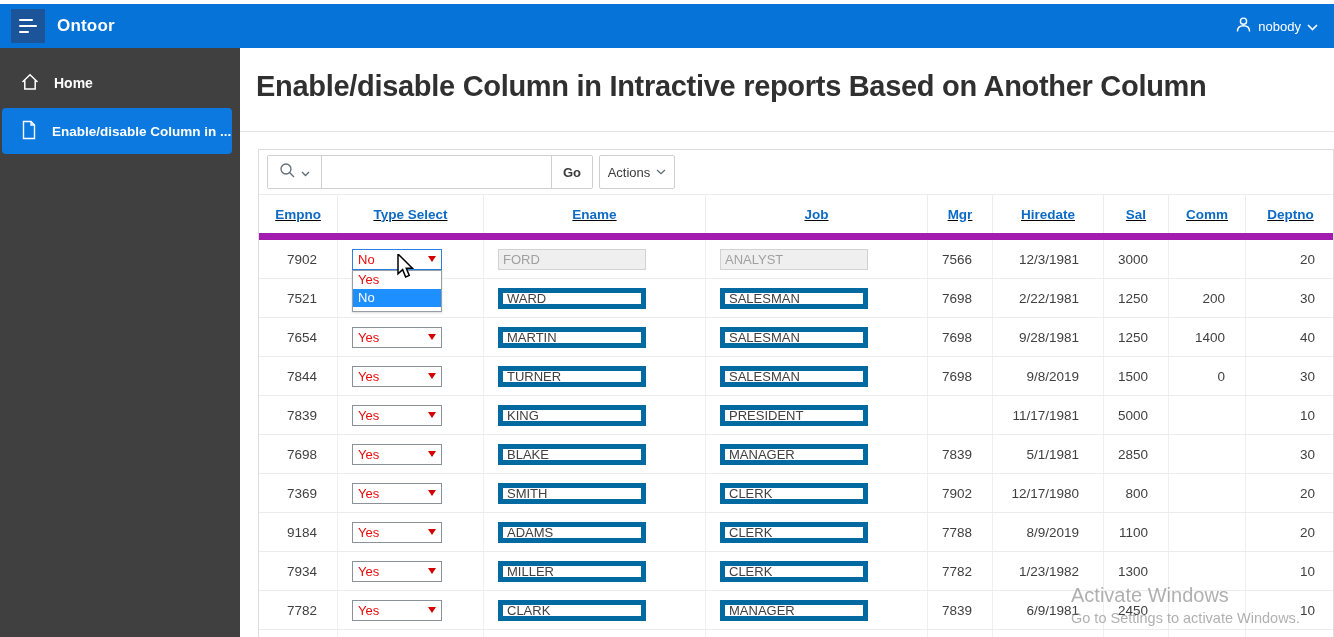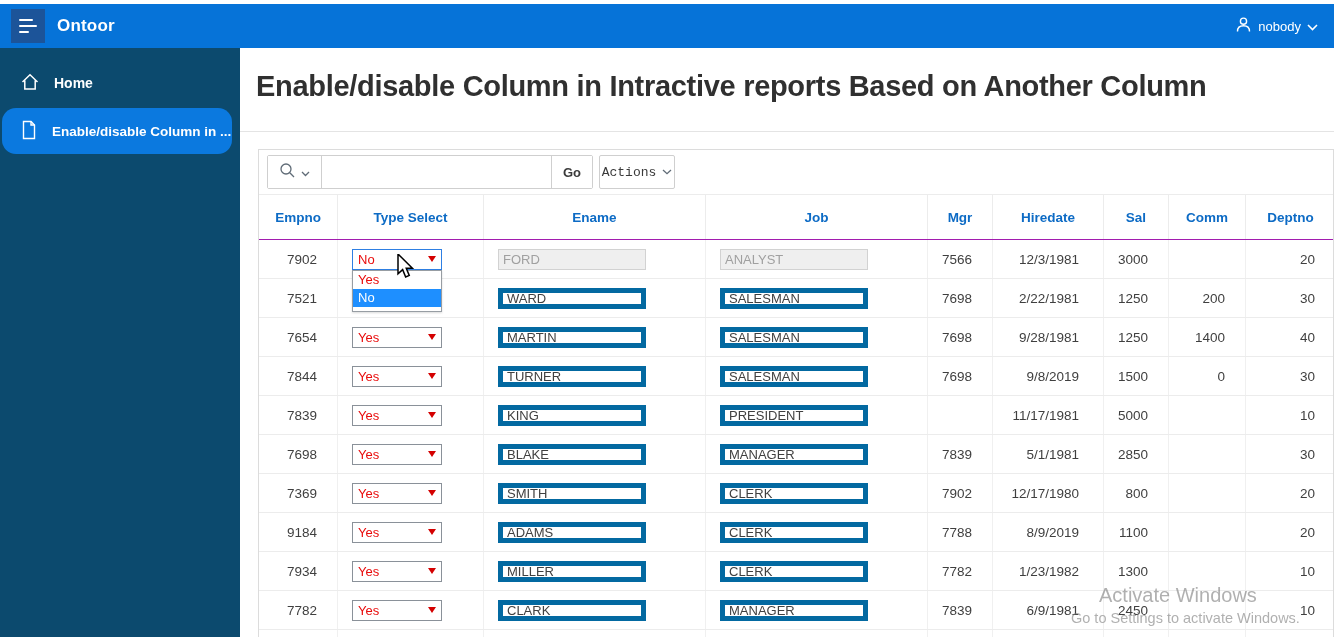--- a/index.html
+++ b/index.html
@@ -12,24 +12,24 @@
   .nav-toggle { width:34px; height:34px; margin-left:11px; background:#1c5499; border:none;
                 display:flex; flex-direction:column; justify-content:center; gap:4px;
                 padding-left:8px; cursor:pointer; }
   .nav-toggle span { height:2px; background:#fff; border-radius:1px; }
   .nav-toggle .l1 { width:14px; } .nav-toggle .l2 { width:18px; } .nav-toggle .l3 { width:10px; }
   .app-title { color:#fff; font-size:17px; font-weight:bold; margin-left:12px; letter-spacing:.2px; }
   .header-right { margin-left:auto; margin-right:16px; display:flex; align-items:center; gap:6px;
                   color:#fff; font-size:13px; cursor:pointer; }
   
   .sidebar { position:absolute; top:48px; left:0; width:240px; height:589px;
-             background:#0c4a6e; padding-top:12px; z-index:15; }
+             background:#404040; padding-top:12px; z-index:15; }
   .side-item { height:46px; display:flex; align-items:center; gap:14px; padding-left:20px;
                color:#fff; font-size:14px; font-weight:bold; cursor:pointer; }
-  .side-item.selected { background:#0b79df; margin:2px 8px 2px 2px; border-radius:14px;
+  .side-item.selected { background:#0b79df; margin:2px 8px 2px 2px; border-radius:4px;
                         padding-left:18px; font-size:13.5px; }
   
   .main { position:absolute; top:48px; left:240px; width:1094px; height:589px; background:#fff; }
   .page-title { position:absolute; left:16px; top:22px; font-size:29px; font-weight:600;
                 color:#303030; letter-spacing:-0.3px; white-space:nowrap; }
   .title-divider { position:absolute; left:0; right:0; top:83px; height:1px; background:#e4e4e4; }
   .report-card { position:absolute; left:18px; top:101px; width:1076px; height:600px;
                  border:1px solid #dcdcdc; background:#fff; }
   
   .ir-toolbar { height:45px; display:flex; align-items:center; padding:0 8px;
@@ -38,25 +38,25 @@
   .search-icon-btn { width:54px; display:flex; align-items:center; justify-content:center; gap:5px;
                      border-right:1px solid #cfcfcf; background:#fff; cursor:pointer; }
   .search-input { width:229px; border:none; outline:none; font-size:13px; padding:0 8px;
                   font-family:"Liberation Sans", sans-serif; }
   .go-btn { width:41px; background:#fff; border:none; border-left:1px solid #cfcfcf;
             font-weight:bold; font-size:13px; color:#3a3a3a; cursor:pointer;
             font-family:"Liberation Sans", sans-serif; }
   .actions-btn { margin-left:6px; height:34px; width:76px; background:#fff;
                  border:1px solid #cfcfcf; border-radius:2px; font-size:13px; color:#3a3a3a;
                  display:flex; align-items:center; justify-content:center; gap:6px; cursor:pointer;
-                 font-family:Liberation Mono, monospace; }
+                 font-family:Liberation Sans, sans-serif; }
   
   .ir-grid-header, .ir-row { display:grid;
       grid-template-columns:79px 146px 222px 222px 65px 111px 65px 77px 89px; }
-  .ir-grid-header { height:45px; border-bottom:1px solid #a21caf; }
+  .ir-grid-header { height:45px; border-bottom:7px solid #a21caf;text-decoration:underline; }
   .ir-grid-header .hcell { display:flex; align-items:center; justify-content:center;
       color:#0d6bc5; font-weight:bold; font-size:13.5px; border-right:1px solid #ececec; }
   .ir-grid-header .hcell:last-child { border-right:none; }
   .ir-row { height:39px; border-bottom:1px solid #ececec; position:relative; }
   .ir-row .cell { display:flex; align-items:center; font-size:13.5px; color:#3f3f3f;
                   border-right:1px solid #f0f0f0; overflow:visible; }
   .ir-row .cell:last-child { border-right:none; }
   .cell.num { justify-content:flex-end; padding-right:20px; }
   .cell.date { justify-content:flex-end; padding-right:24px; }
   
@@ -74,21 +74,21 @@
              cursor:pointer; }
   .dd-item.highlight { background:#1e8fff; color:#fff; }
   .row-input { margin-left:14px; width:148px; height:21px; border:5px solid #0369a1;
                background:#fff; font-size:13px; color:#404040; padding:0 4px;
                font-family:"Liberation Sans", sans-serif; }
   .row-input:disabled { background:#efefef; border:1px solid #d2d2d2; color:#a0a0a0; }
   
   .cursor { position:absolute; left:396px; top:254px; z-index:100; pointer-events:none; }
   .watermark { position:absolute; left:1071px; top:584px; z-index:60; color:#808080;
                opacity:.62; pointer-events:none; white-space:nowrap; }
-  .watermark .w1 { font-size:20px;margin-left:28px; }
+  .watermark .w1 { font-size:20px; }
   .watermark .w2 { font-size:14.5px; margin-top:3px; }
 </style>
 </head>
 <body>
 
 <div class="top-strip"></div>
 
 <header class="app-header">
   <button class="nav-toggle">
     <span class="l1"></span>

